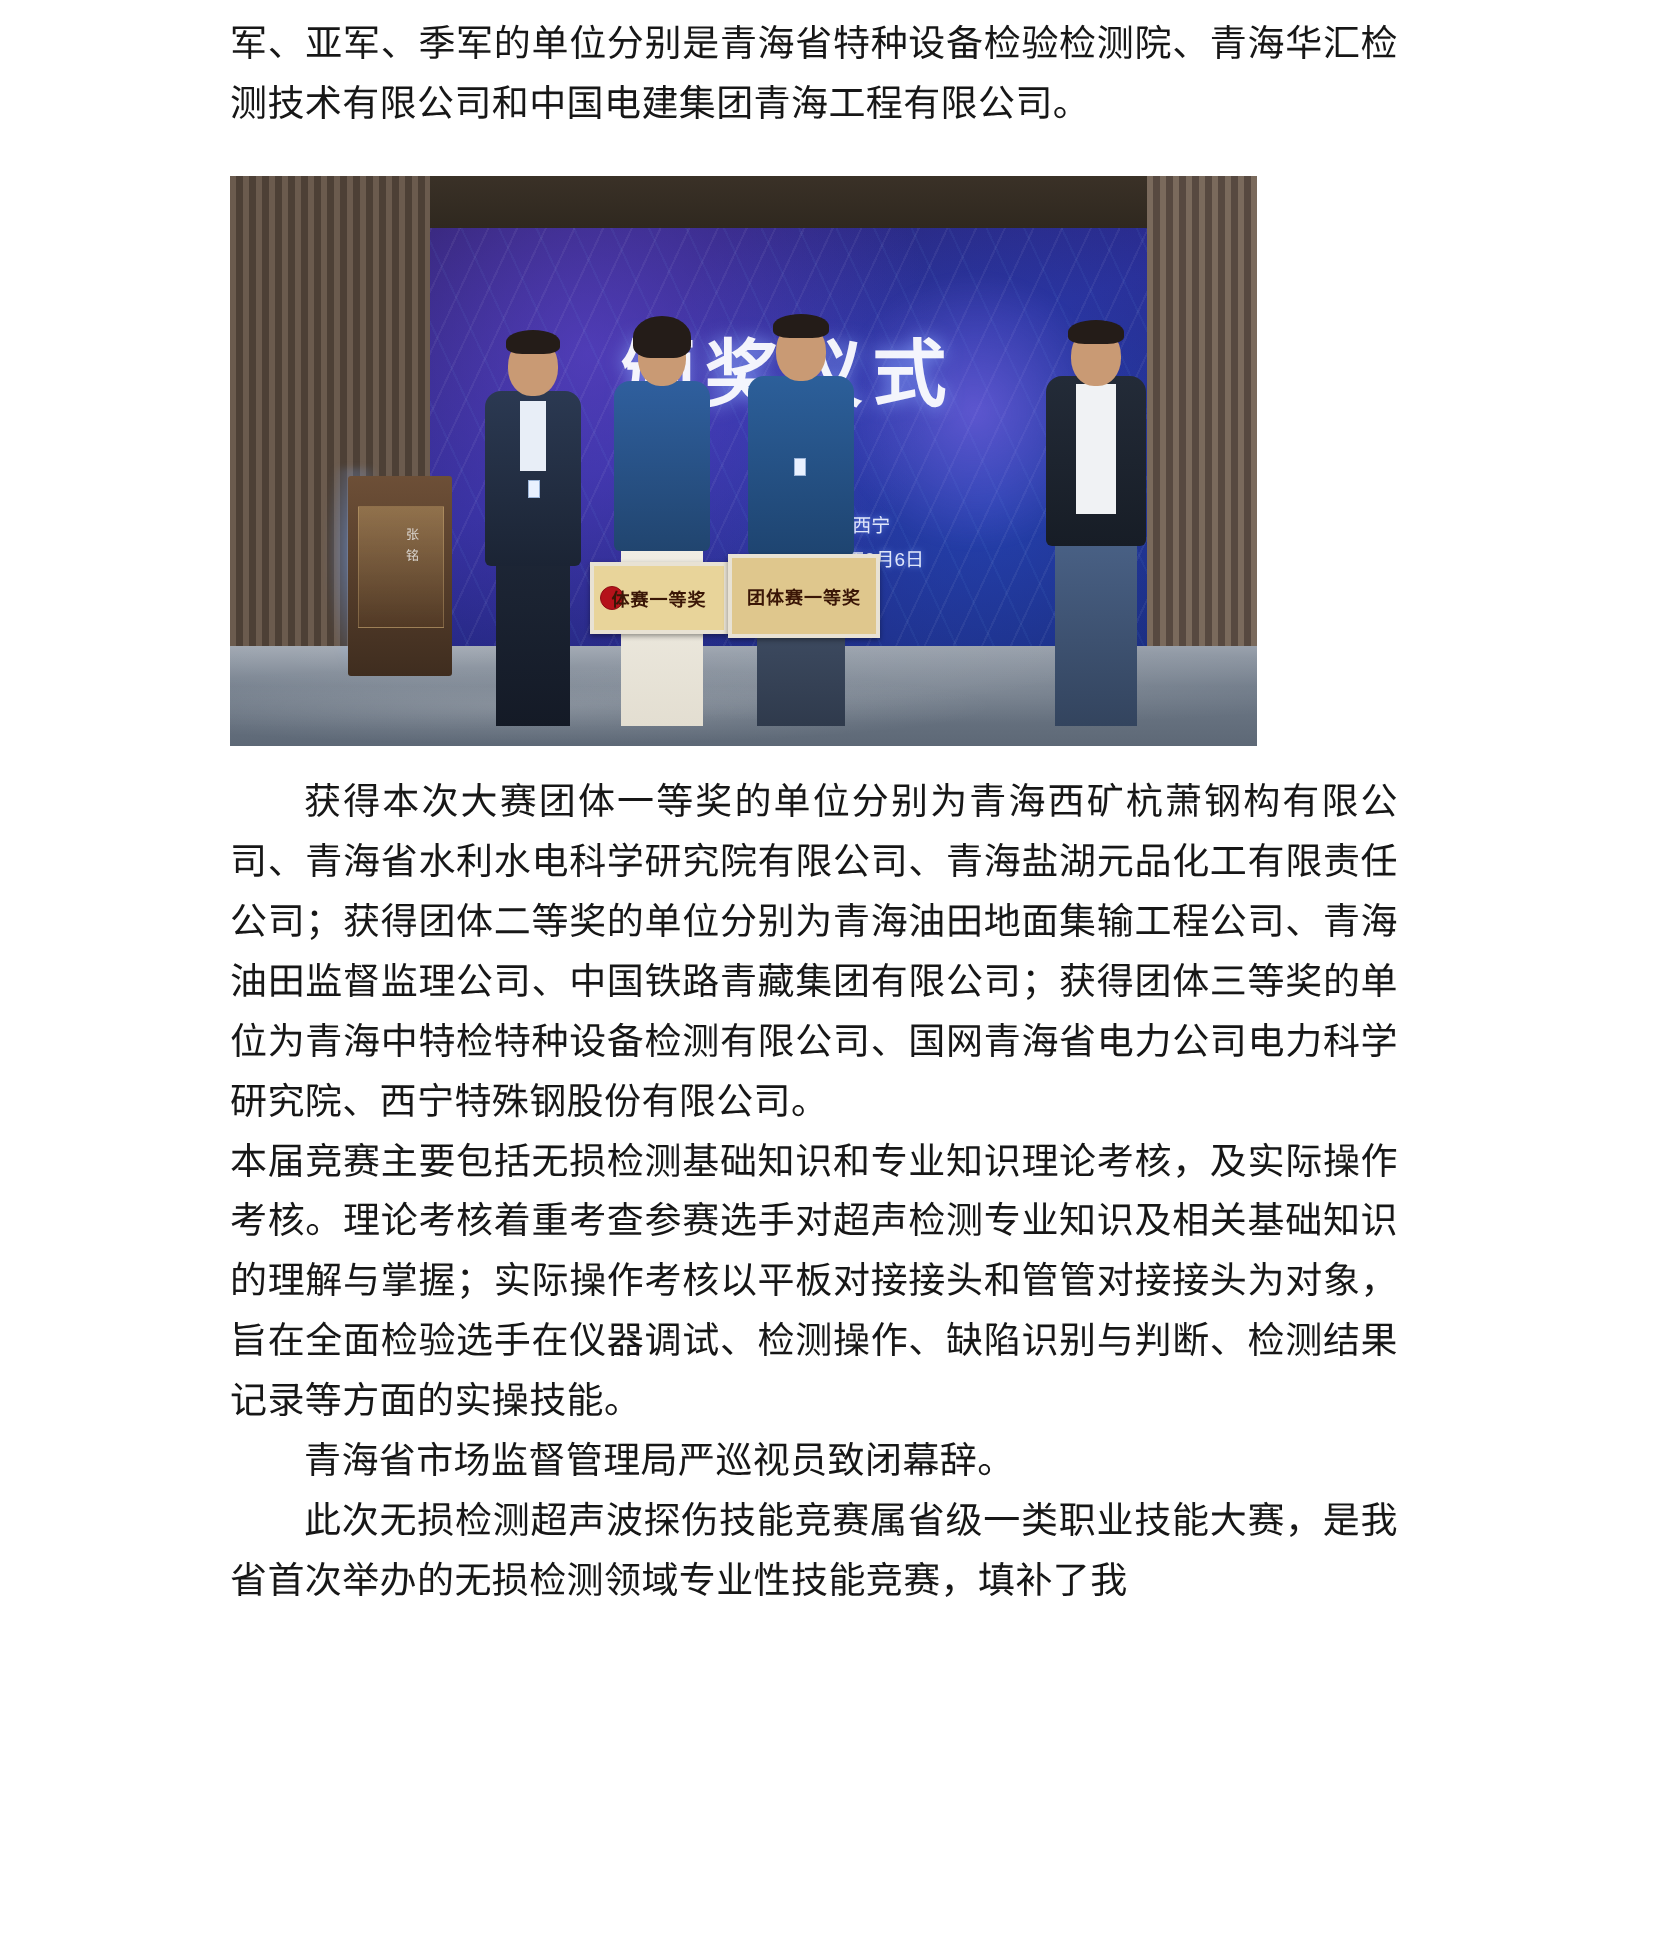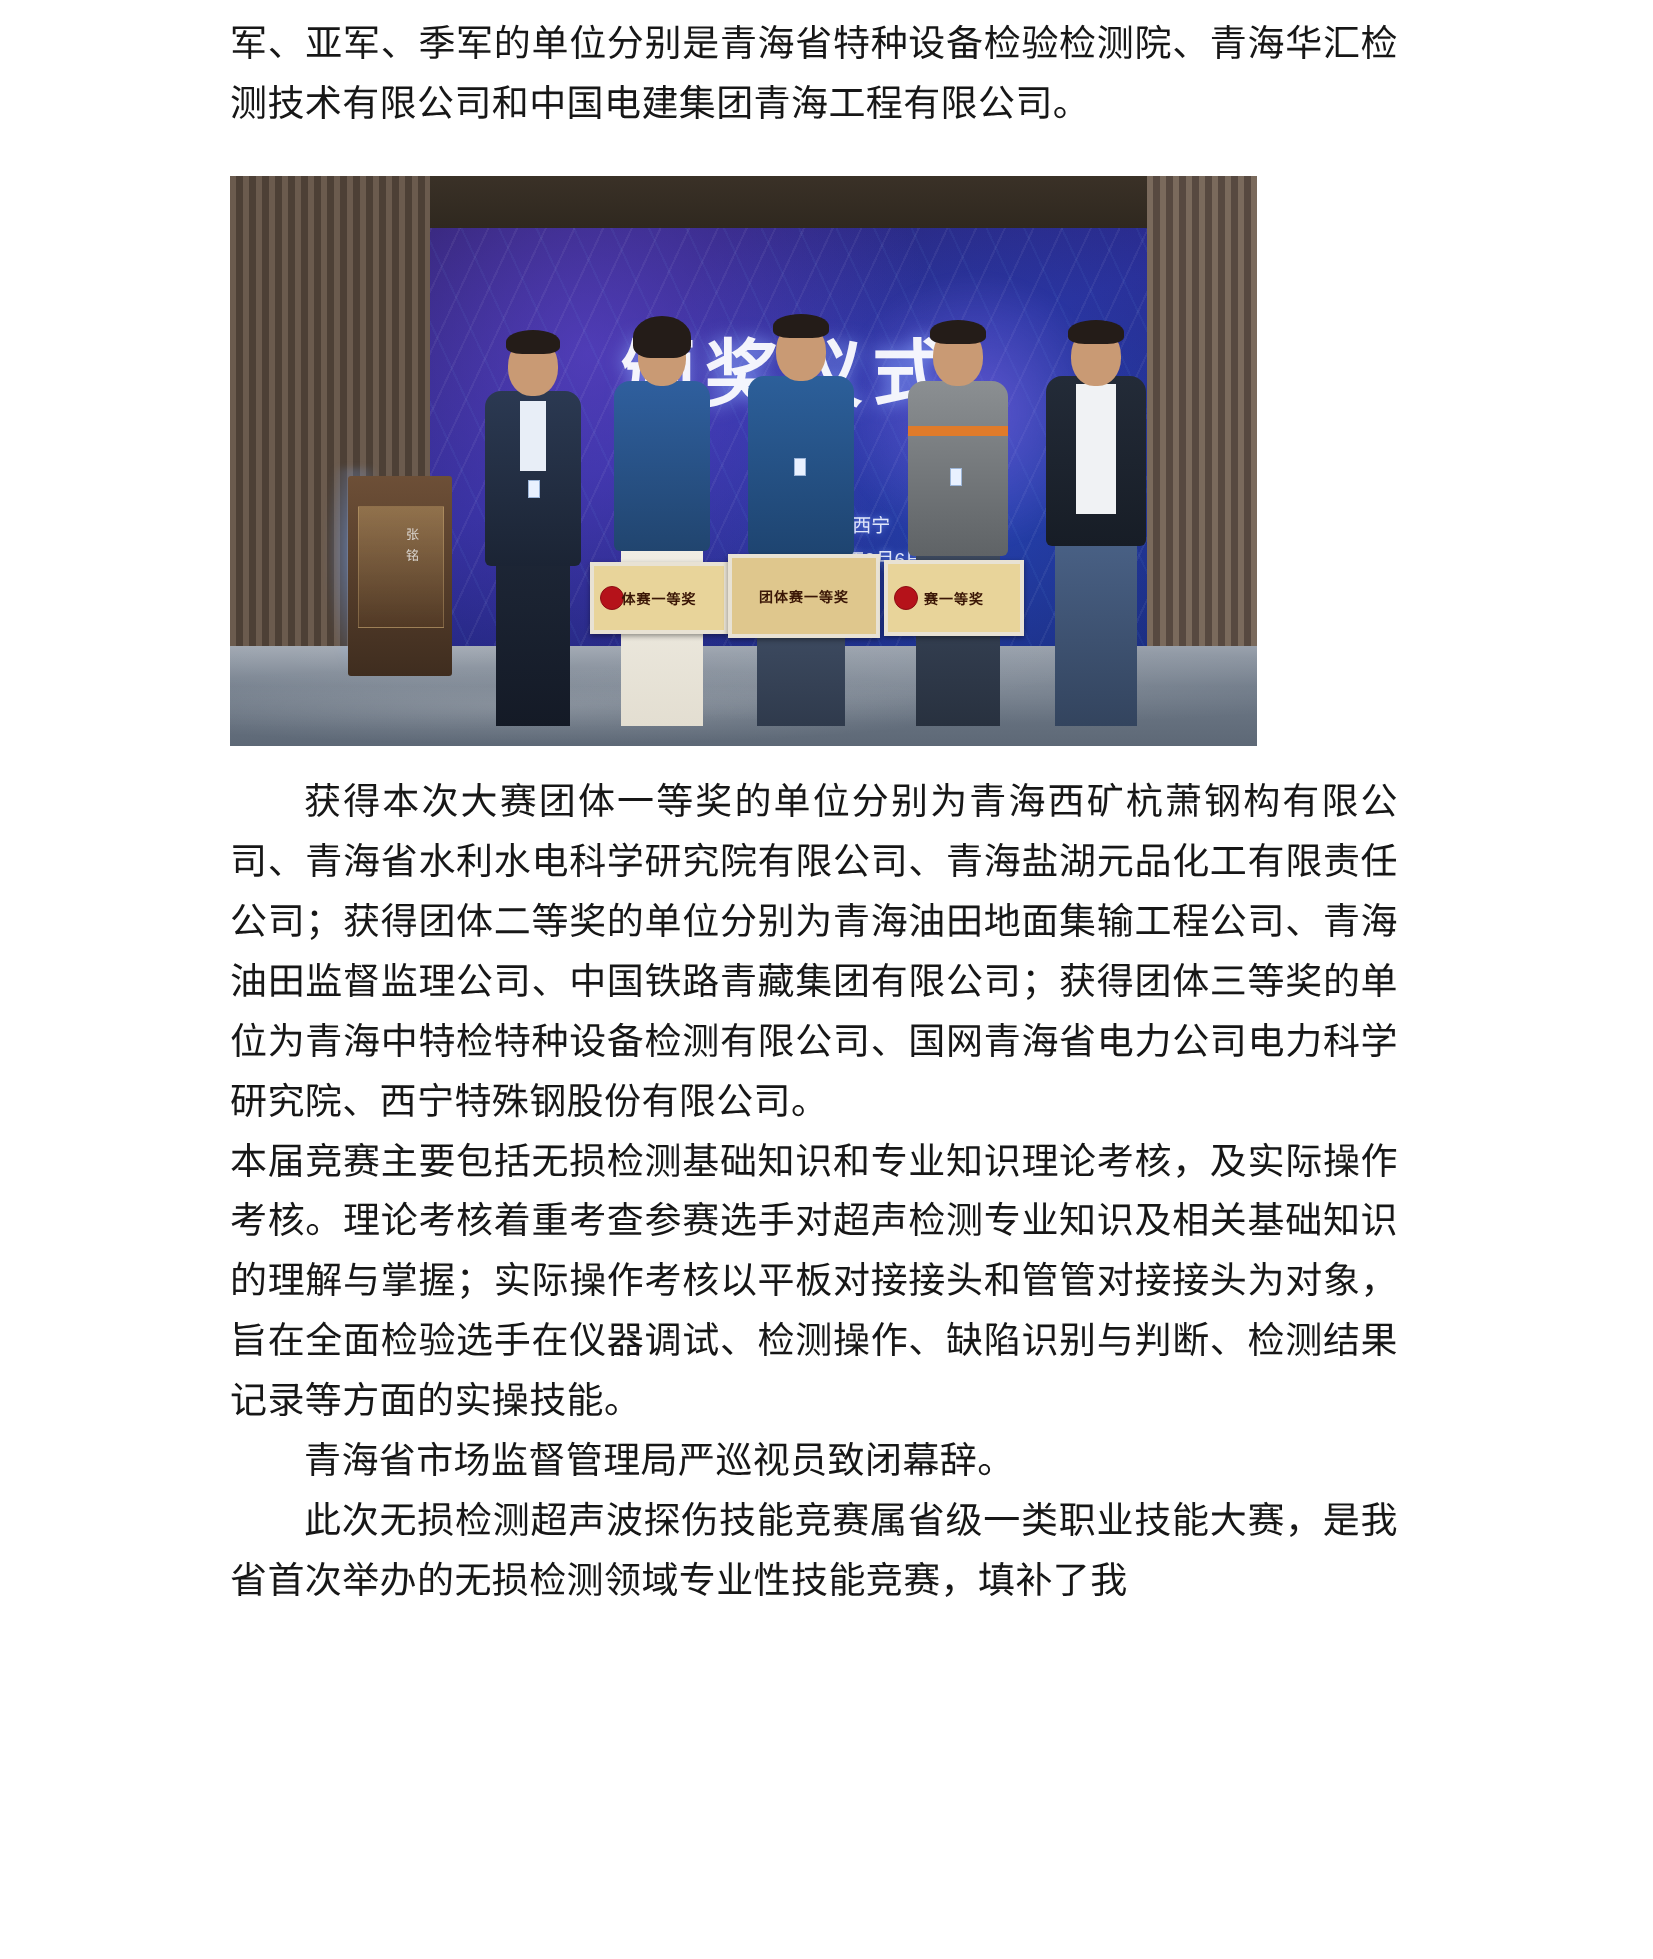--- a/index.html
+++ b/index.html
@@ -178,21 +178,21 @@
     box-shadow: 0 2px 5px rgba(0,0,0,0.4);
     box-sizing: border-box;
   }
   .cert-inner {
     position: absolute; inset: 0;
     display: flex; align-items: center; justify-content: center;
   }
   .cert-text {
     font-family: "Liberation Sans", sans-serif;
     font-weight: bold; color: #3a1606;
-    font-size: 14px; letter-spacing: 1px; white-space: nowrap;
+    font-size: 18px; letter-spacing: 1px; white-space: nowrap;
   }
   .seal {
     position: absolute; left: 6px; top: 50%; transform: translateY(-50%);
     width: 22px; height: 22px; border-radius: 50%;
     background: #b5121a; border: 1px solid #8c0d13;
   }
   .badge {
     position: absolute; width: 10px; height: 16px; background: #e9f1ff;
     border: 1px solid #9db6d8;
   }
@@ -254,34 +254,20 @@
           <div class="badge" style="left:58px; bottom:250px;"></div>
           <div class="head" style="bottom:345px; width:50px; height:60px;"></div>
           <div class="hair" style="bottom:388px; width:56px; height:24px;"></div>
           <div class="cert" style="left:-8px; bottom:88px; width:152px; height:84px; background:#dfc78d;">
             <div class="cert-inner">
               <span class="cert-text">团体赛一等奖</span>
             </div>
           </div>
         </div>
 
-        <div class="person" style="left:668px; width:120px; height:420px;">
-          <div class="legs" style="bottom:0; width:84px; height:185px; background:linear-gradient(180deg,#3d4a60,#28313f);"></div>
-          <div class="torso" style="bottom:170px; width:100px; height:175px; background:linear-gradient(180deg,#8b8f92,#5f6366); border-radius:16px 16px 6px 6px;"></div>
-          <div class="torso" style="bottom:290px; width:100px; height:10px; background:#e07b2a;"></div>
-          <div class="badge" style="left:52px; bottom:240px;"></div>
-          <div class="head" style="bottom:340px; width:50px; height:60px;"></div>
-          <div class="hair" style="bottom:382px; width:56px; height:24px;"></div>
-          <div class="cert" style="left:-14px; bottom:90px; width:140px; height:76px; background:#e8d49a;">
-            <div class="seal"></div>
-            <div class="cert-inner">
-              <span class="cert-text">赛一等奖</span>
-            </div>
-          </div>
-        </div>
 
         <div class="person" style="left:806px; width:120px; height:420px;">
           <div class="legs" style="bottom:0; width:82px; height:195px; background:linear-gradient(180deg,#4a6287,#33445e);"></div>
           <div class="torso" style="bottom:180px; width:100px; height:170px; background:linear-gradient(180deg,#232b38,#171d26); border-radius:16px 16px 6px 6px;"></div>
           <div class="torso" style="bottom:212px; width:40px; height:130px; background:#f0f2f4;"></div>
           <div class="head" style="bottom:340px; width:50px; height:60px;"></div>
           <div class="hair" style="bottom:382px; width:56px; height:24px;"></div>
         </div>
 
       </div>

